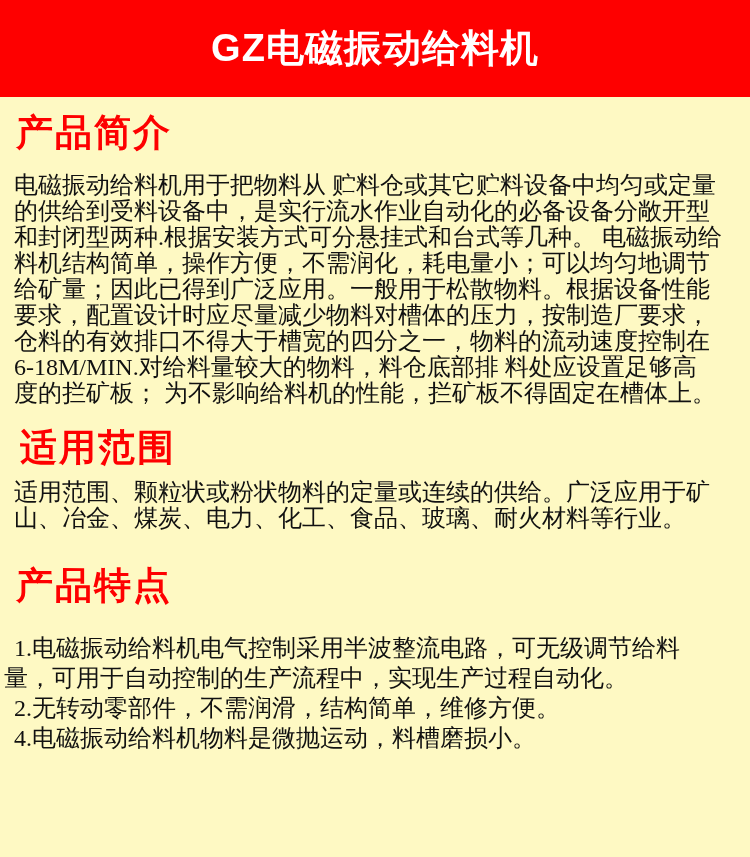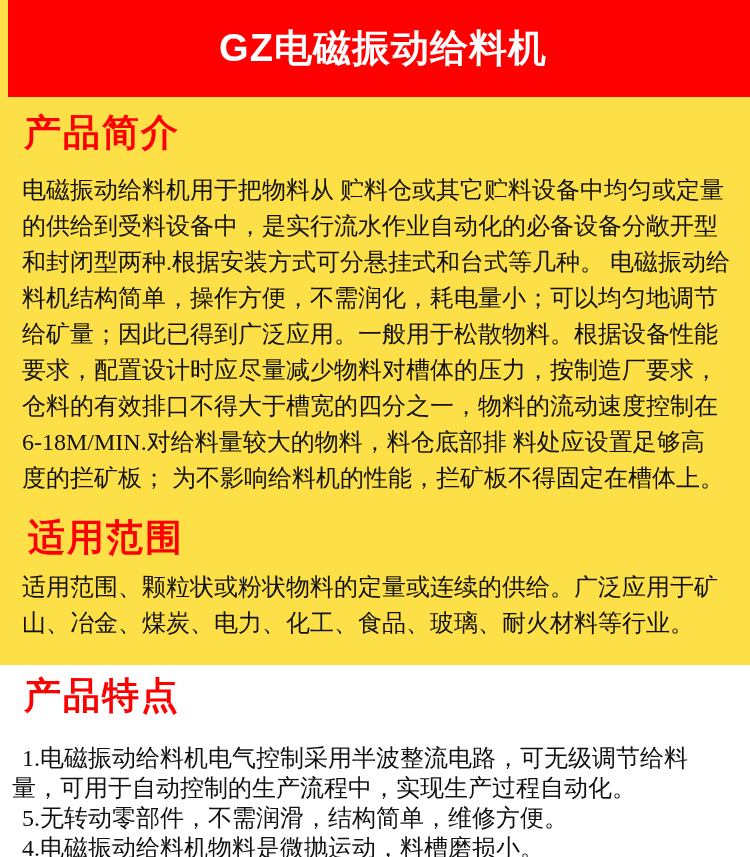--- a/index.html
+++ b/index.html
@@ -13,23 +13,22 @@
     background: #ffffff;
   }
   body {
     width: 750px;
     height: 857px;
     overflow: hidden;
     font-family: "Liberation Serif", "DejaVu Serif", serif;
   }
   .page {
     width: 750px;
-    height: 665px;
-    background: #fde047;
-    padding-left: 8px;
+    height: 857px;
+    background: #fef9c3;
   }
   .banner {
     width: 750px;
     height: 97px;
     background: var(--accent);
     display: flex;
     align-items: center;
     justify-content: center;
   }
   .banner h1 {
@@ -49,21 +48,21 @@
     line-height: 44px;
     letter-spacing: 2px;
   }
   .heading-intro    { margin: 14px 8px 0 16px; }
   .heading-scope    { margin: 20px 0 0 20px; }
   .heading-features { margin: 33px 0 8px 16px; }
   .body-text {
     margin: 18px 12px 0 14px;
     color: var(--body-ink);
     font-size: 24px;
-    line-height: 36px;
+    line-height: 26px;
     white-space: pre-line;
     letter-spacing: 0;
   }
   .intro-paragraph { margin-top: 17px; }
   .scope-paragraph { margin-top: 9px; }
   .features-list { margin-top: 25px; }
   .feature-item {
     margin: 0 10px 0 4px;
     color: var(--body-ink);
     font-size: 24px;
@@ -98,18 +97,18 @@
     <h2 class="red-heading heading-scope">适用范围</h2>
     <p class="body-text scope-paragraph">适用范围、颗粒状或粉状物料的定量或连续的供给。广泛应用于矿
 山、冶金、煤炭、电力、化工、食品、玻璃、耐火材料等行业。</p>
   </section>
 
   <section>
     <h2 class="red-heading heading-features">产品特点</h2>
     <div class="features-list">
       <p class="feature-item">1.电磁振动给料机电气控制采用半波整流电路，可无级调节给料
 量，可用于自动控制的生产流程中，实现生产过程自动化。</p>
-      <p class="feature-item">5.无转动零部件，不需润滑，结构简单，维修方便。</p>
+      <p class="feature-item">2.无转动零部件，不需润滑，结构简单，维修方便。</p>
       <p class="feature-item">4.电磁振动给料机物料是微抛运动，料槽磨损小。</p>
     </div>
   </section>
 
 </div>
 
 </body></html>

